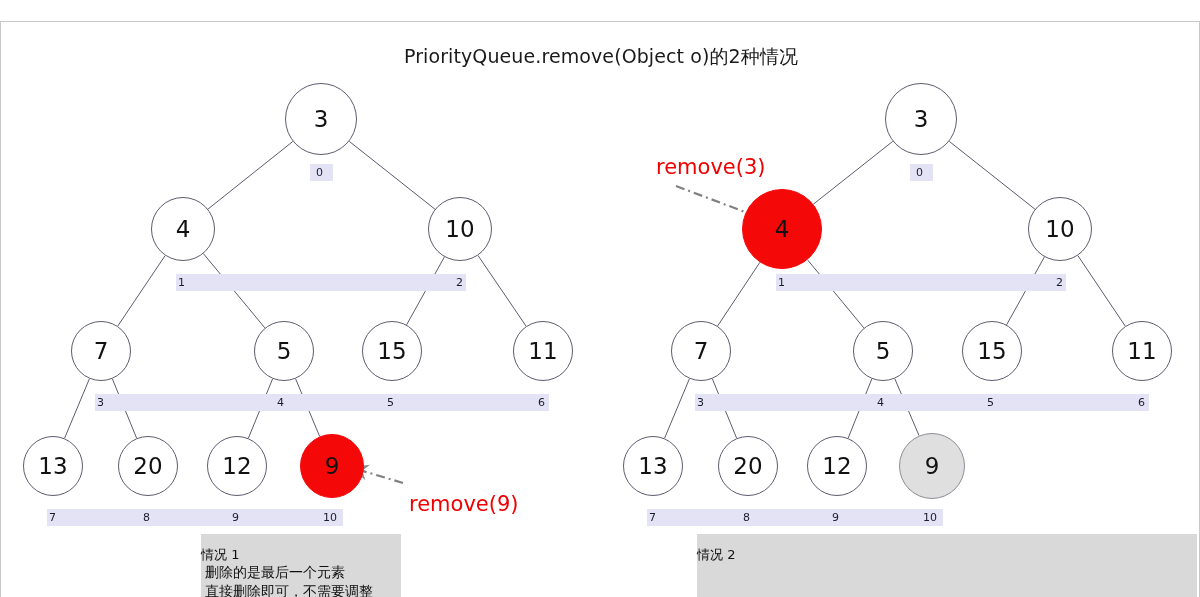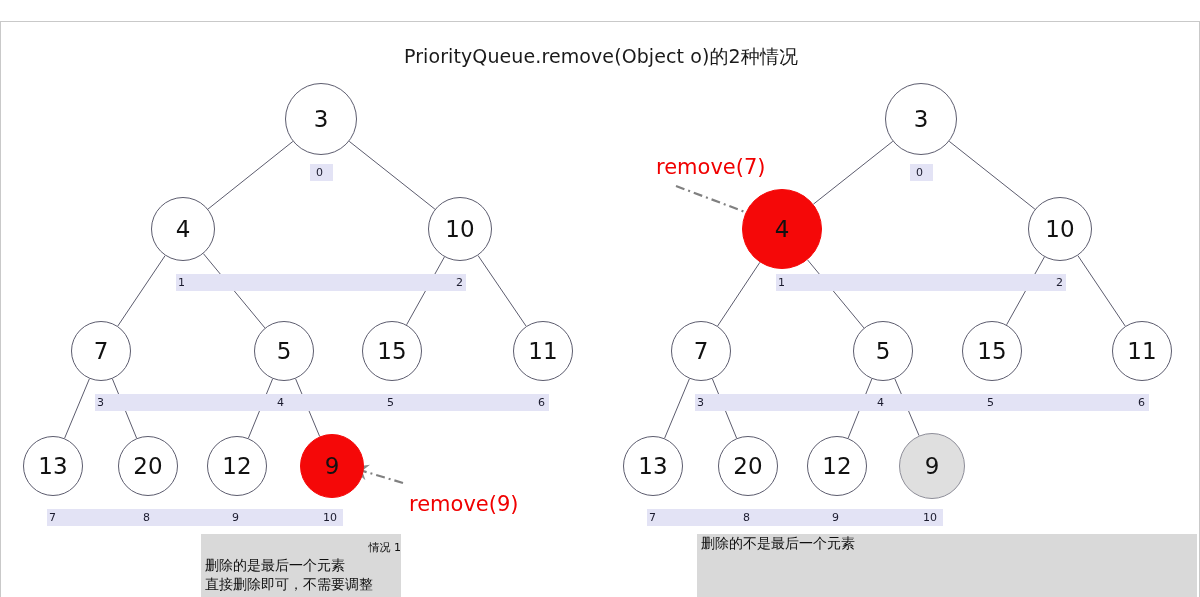--- a/index.html
+++ b/index.html
@@ -50,23 +50,23 @@
     font-size:21px;
     white-space:nowrap;
   }
   .caption{
     position:absolute;
     background:#d9d9d9;
     color:#101010;
     box-sizing:border-box;
   }
   .caption .chead{
-    text-align:right;
-    font-size:11px;
-    padding-top:5px;
+    text-align:left;
+    font-size:13px;
+    padding-top:12px;
     line-height:17px;
   }
   .caption .cline{
     text-align:left;
     font-size:14px;
     line-height:19px;
     padding-left:4px;
     white-space:nowrap;
   }
   .watermark{
@@ -214,27 +214,27 @@
       <div class="idxlabel" style="left: 986px; top: 372px;">5</div>
       <div class="idxlabel" style="left: 1137px; top: 372px;">6</div>
       <div class="idxbar" style="left: 646px; top: 487px; width: 296px;"></div>
       <div class="idxlabel" style="left: 648px; top: 487px;">7</div>
       <div class="idxlabel" style="left: 742px; top: 487px;">8</div>
       <div class="idxlabel" style="left: 831px; top: 487px;">9</div>
       <div class="idxlabel" style="left: 922px; top: 487px;">10</div>
     </div>
   <div id="labels-layer">
       <div class="removelbl" style="left: 408px; top: 470px;">remove(9)</div>
-      <div class="removelbl" style="left: 655px; top: 133px;">remove(7)</div>
+      <div class="removelbl" style="left: 655px; top: 133px;">remove(3)</div>
     </div>
   <div id="captions-layer">
       <div class="caption" style="left: 200px; top: 512px; width: 200px; height: 68px;">
         <div class="chead">情况 1</div>
         <div class="cline">删除的是最后一个元素</div>
         <div class="cline">直接删除即可，不需要调整</div>
       </div>
       <div class="caption" style="left: 696px; top: 512px; width: 500px; height: 68px;">
-        <div class="cline">删除的不是最后一个元素</div>
+        <div class="chead">情况 2</div>
       </div>
     </div>
 
 
 </div>
 
 </body></html>

